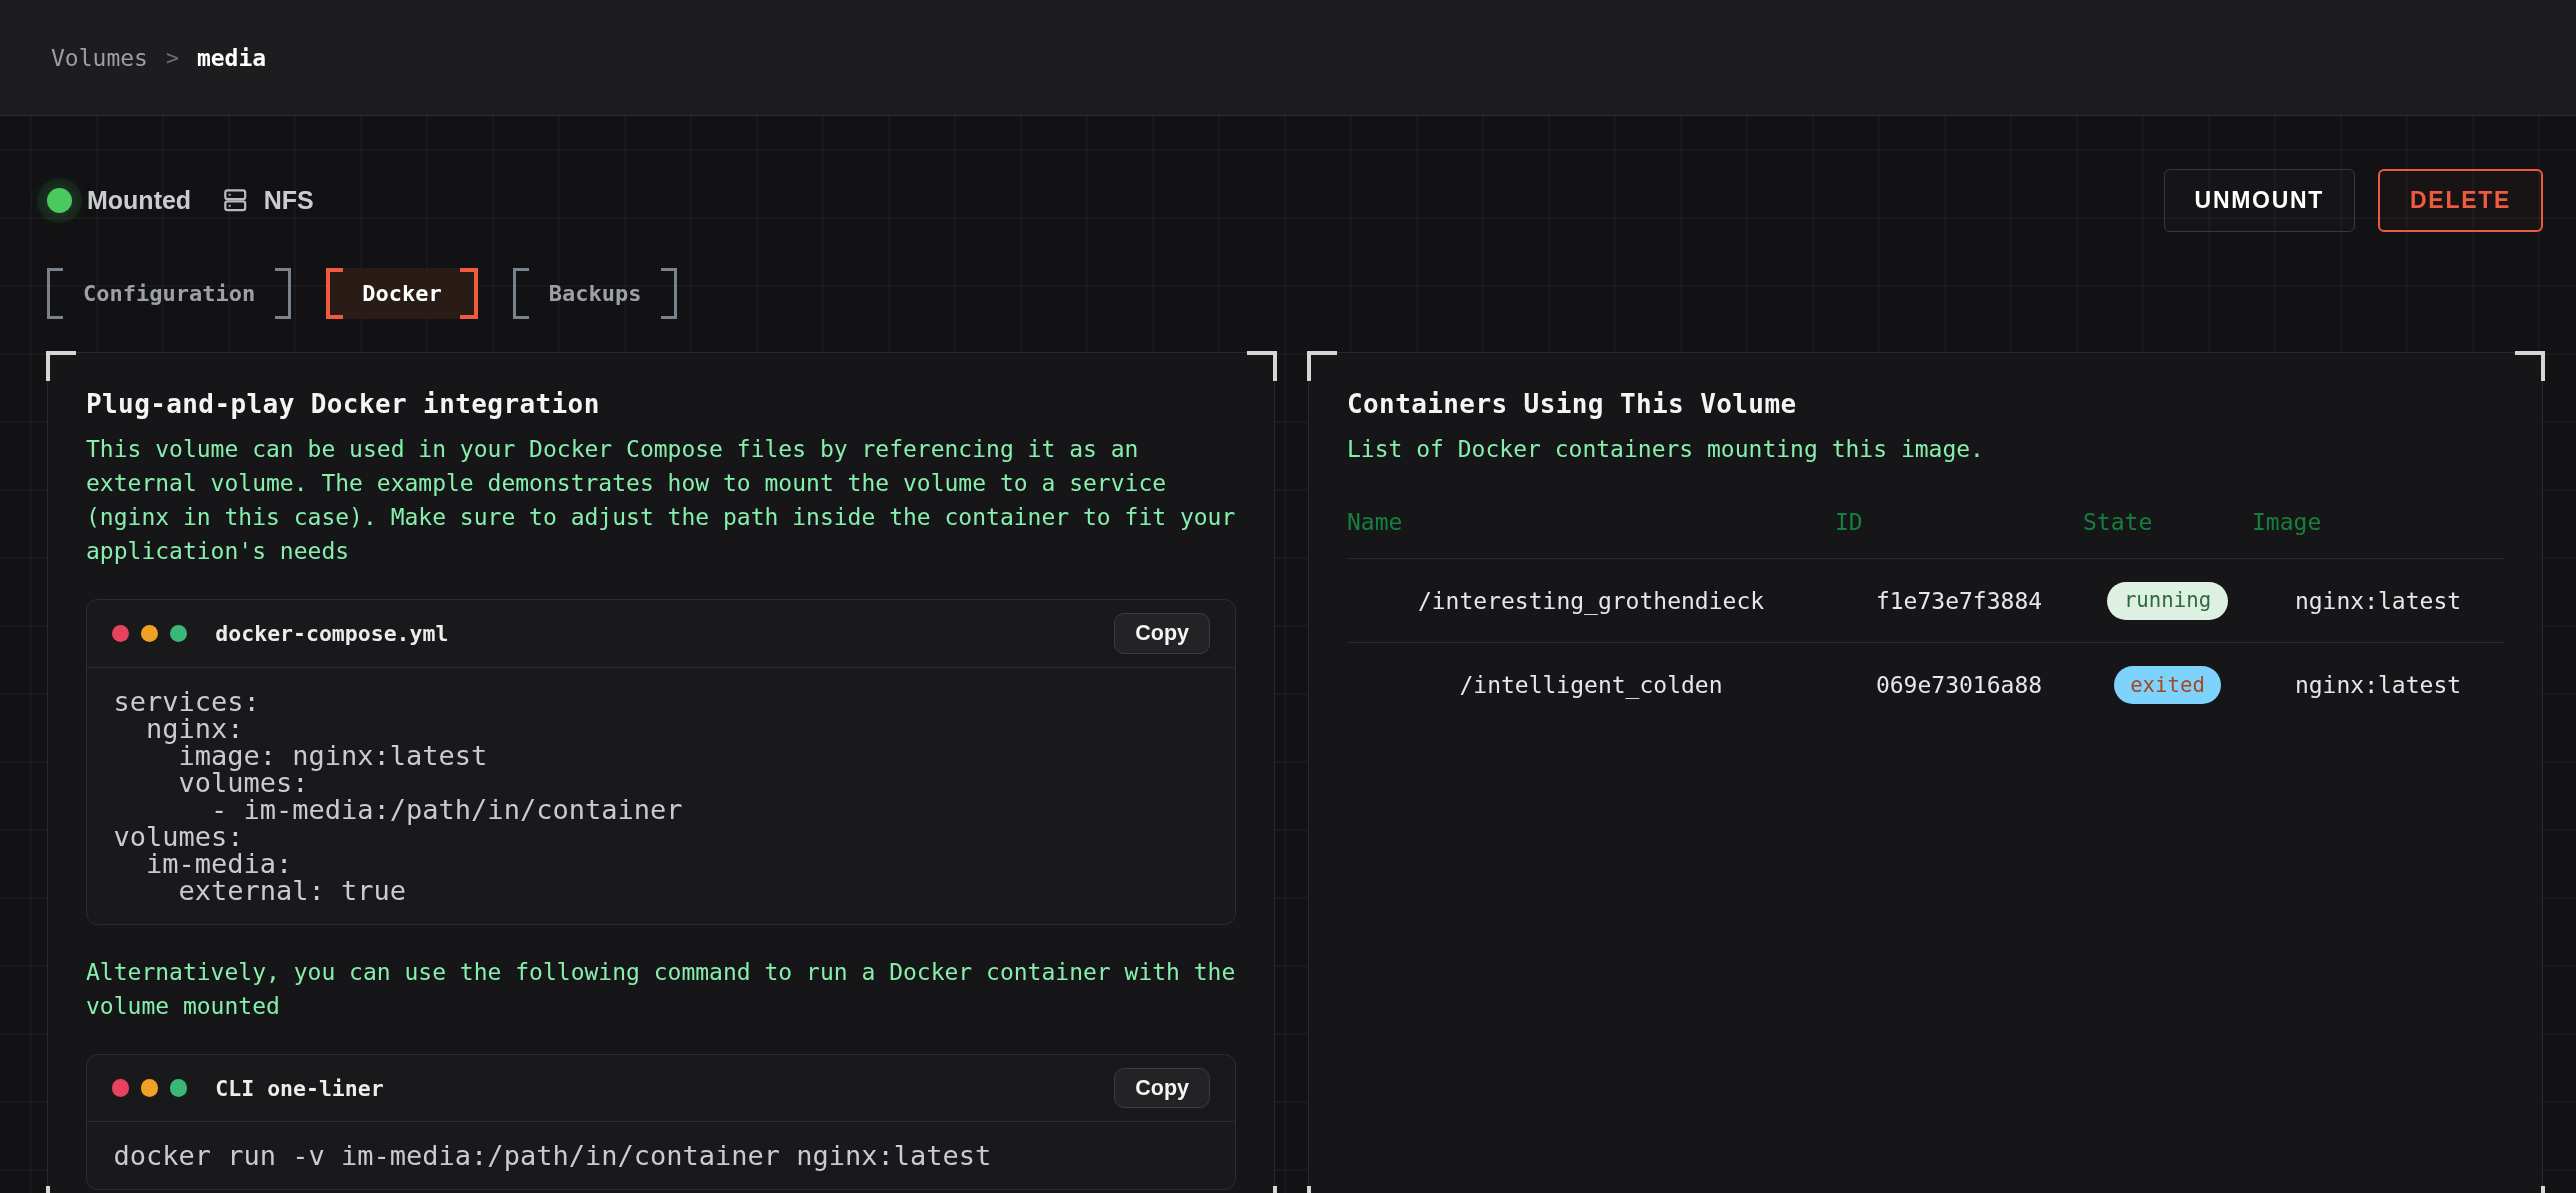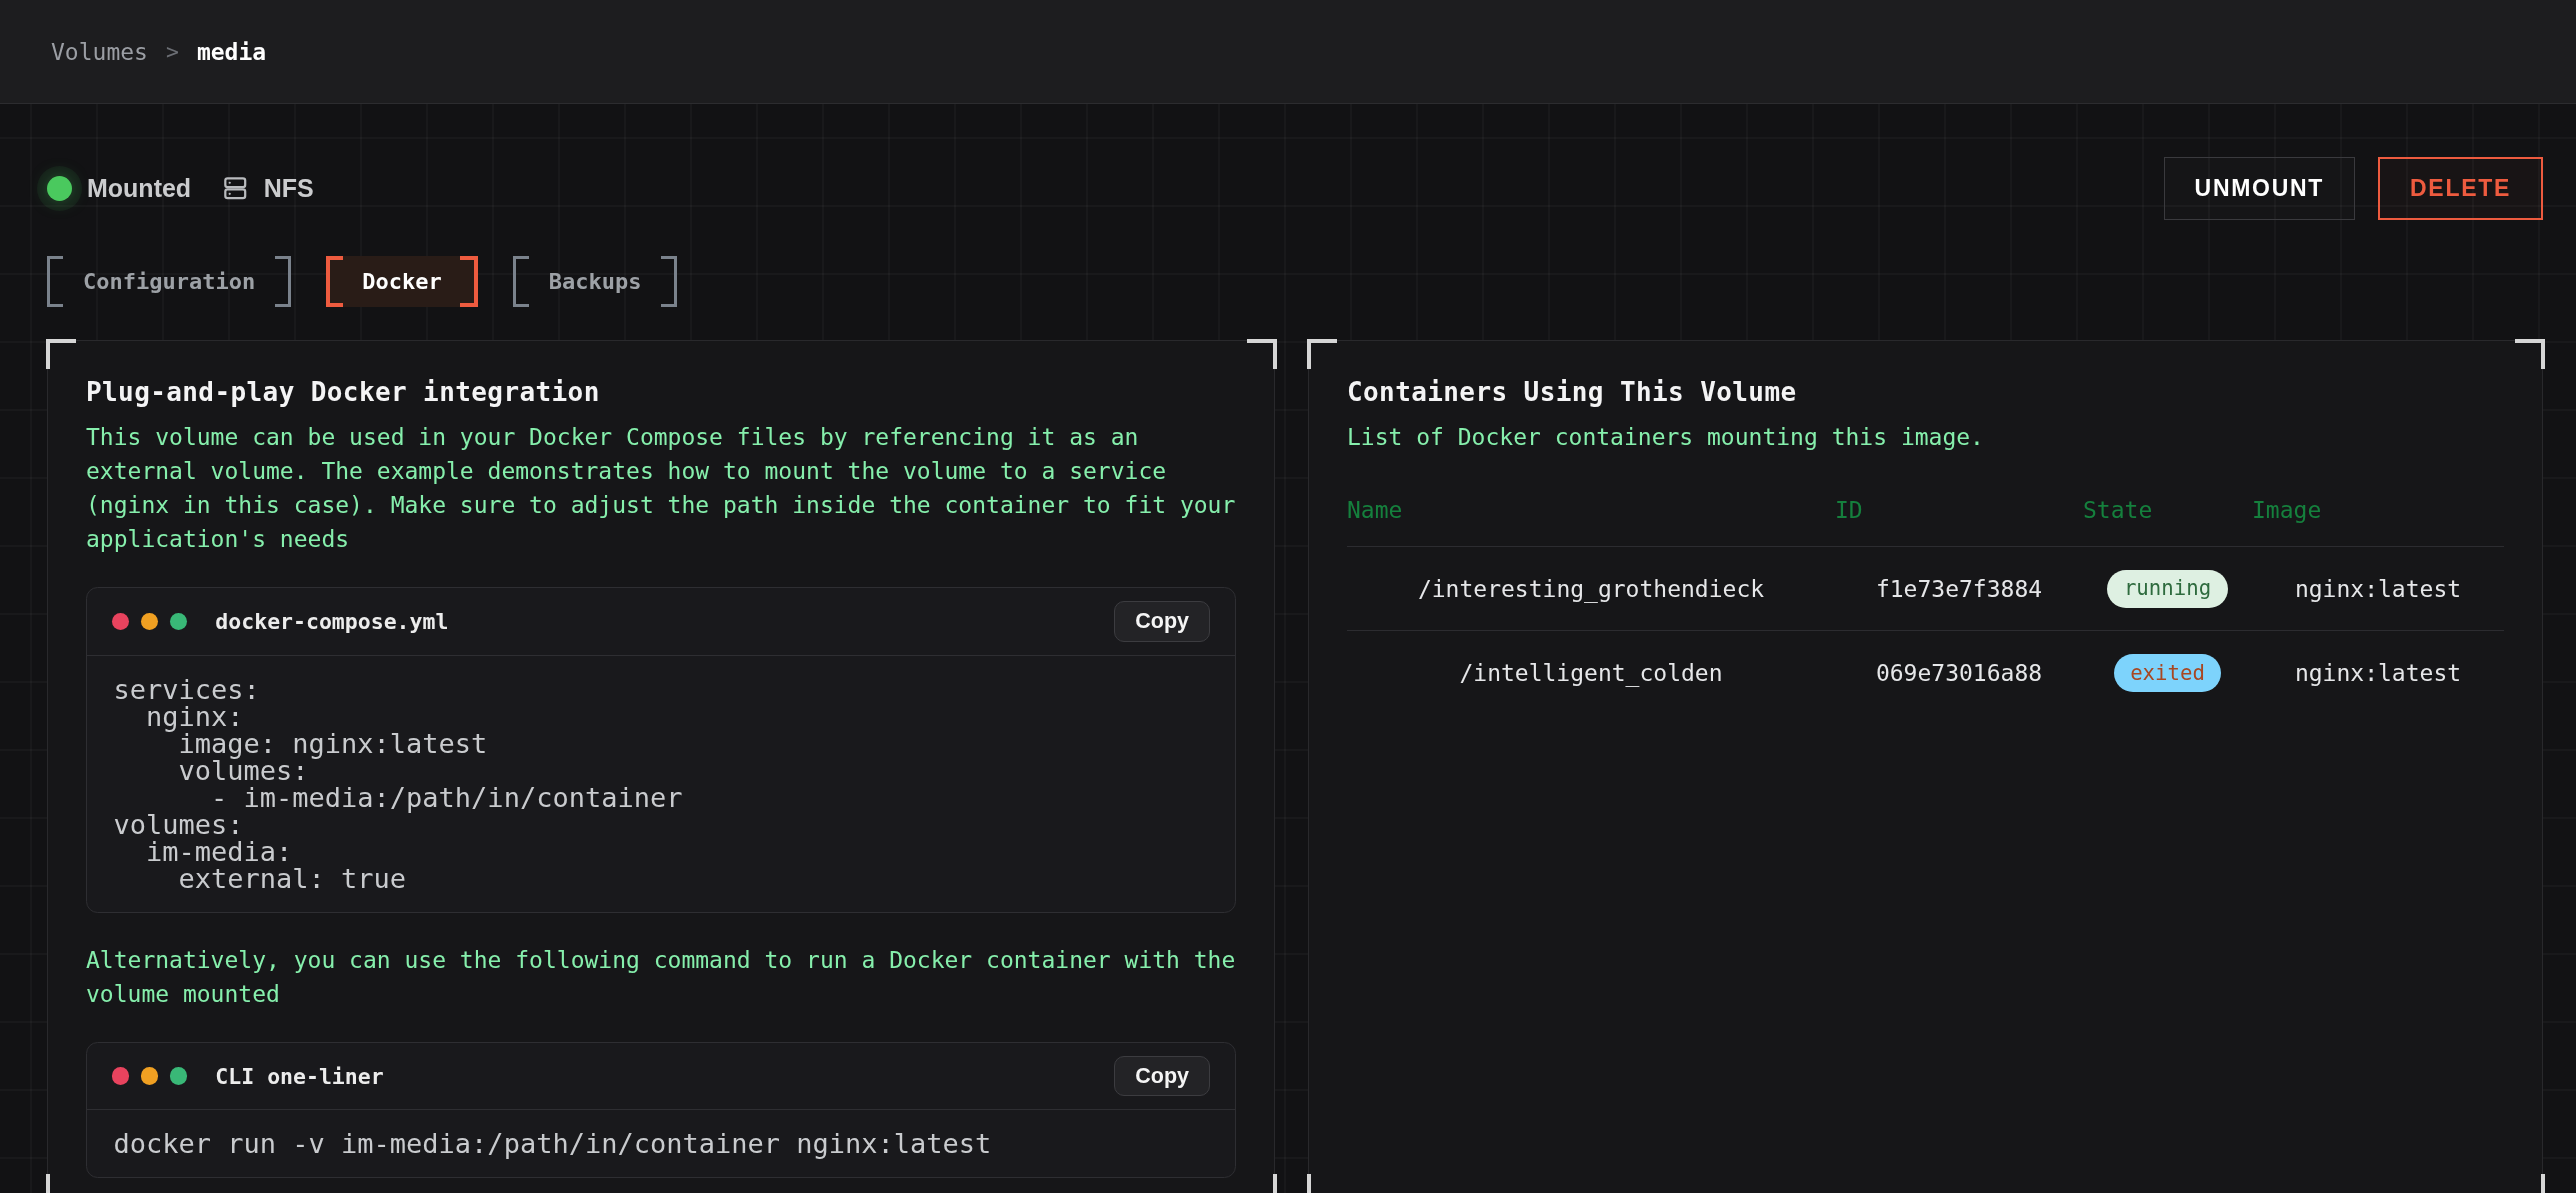--- a/index.html
+++ b/index.html
@@ -6,21 +6,21 @@
   html, body { width: 2576px; height: 1194px; overflow: hidden; }
   body {
     background: #121214;
     font-family: "DejaVu Sans Mono", "Liberation Mono", monospace;
     color: #e8e9ea;
     font-size: 23px;
   }
 
   
   .header {
-    height: 104px;
+    height: 116px;
     background: #1d1d1f;
     border-bottom: 1.7px solid #2c2c2f;
     display: flex;
     align-items: center;
     justify-content: space-between;
     padding: 0 51px;
   }
   .breadcrumb { display: flex; align-items: center; gap: 18px; font-size: 23px; }
   .crumb-parent { color: #9b9ea4; }
   .crumb-sep { color: #6b6e74; font-size: 21.5px; }
@@ -61,21 +61,21 @@
     background: #4ac95e;
     box-shadow: 0 0 0 10px rgba(74,201,94,0.07), 0 0 18px rgba(74,201,94,0.35);
   }
   .status-label {
     font-family: "Liberation Sans", sans-serif;
     font-weight: bold; font-size: 25px; color: #cbccce;
   }
   .nfs-icon { width: 26.5px; height: 26.5px; color: #b9bbbe; }
   .actions { display: flex; align-items: center; gap: 23px; }
   .action-btn {
-    height: 63px; padding: 0 30px; border-radius: 0;
+    height: 63px; padding: 0 30px; border-radius: 6px;
     font-family: "Liberation Sans", sans-serif;
     font-weight: bold; font-size: 23px; letter-spacing: 1.7px;
     cursor: pointer; background: rgba(255,255,255,0.015);
   }
   .unmount-btn { border: 1.7px solid #3a3a3e; color: #ffffff; }
   .delete-btn { border: 2.5px solid #ee5b3f; color: #ee5b3f; background: rgba(238,91,63,0.03); }
 
   
   .tabs { display: flex; align-items: center; gap: 35px; margin-top: 36px; }
   .tab {

